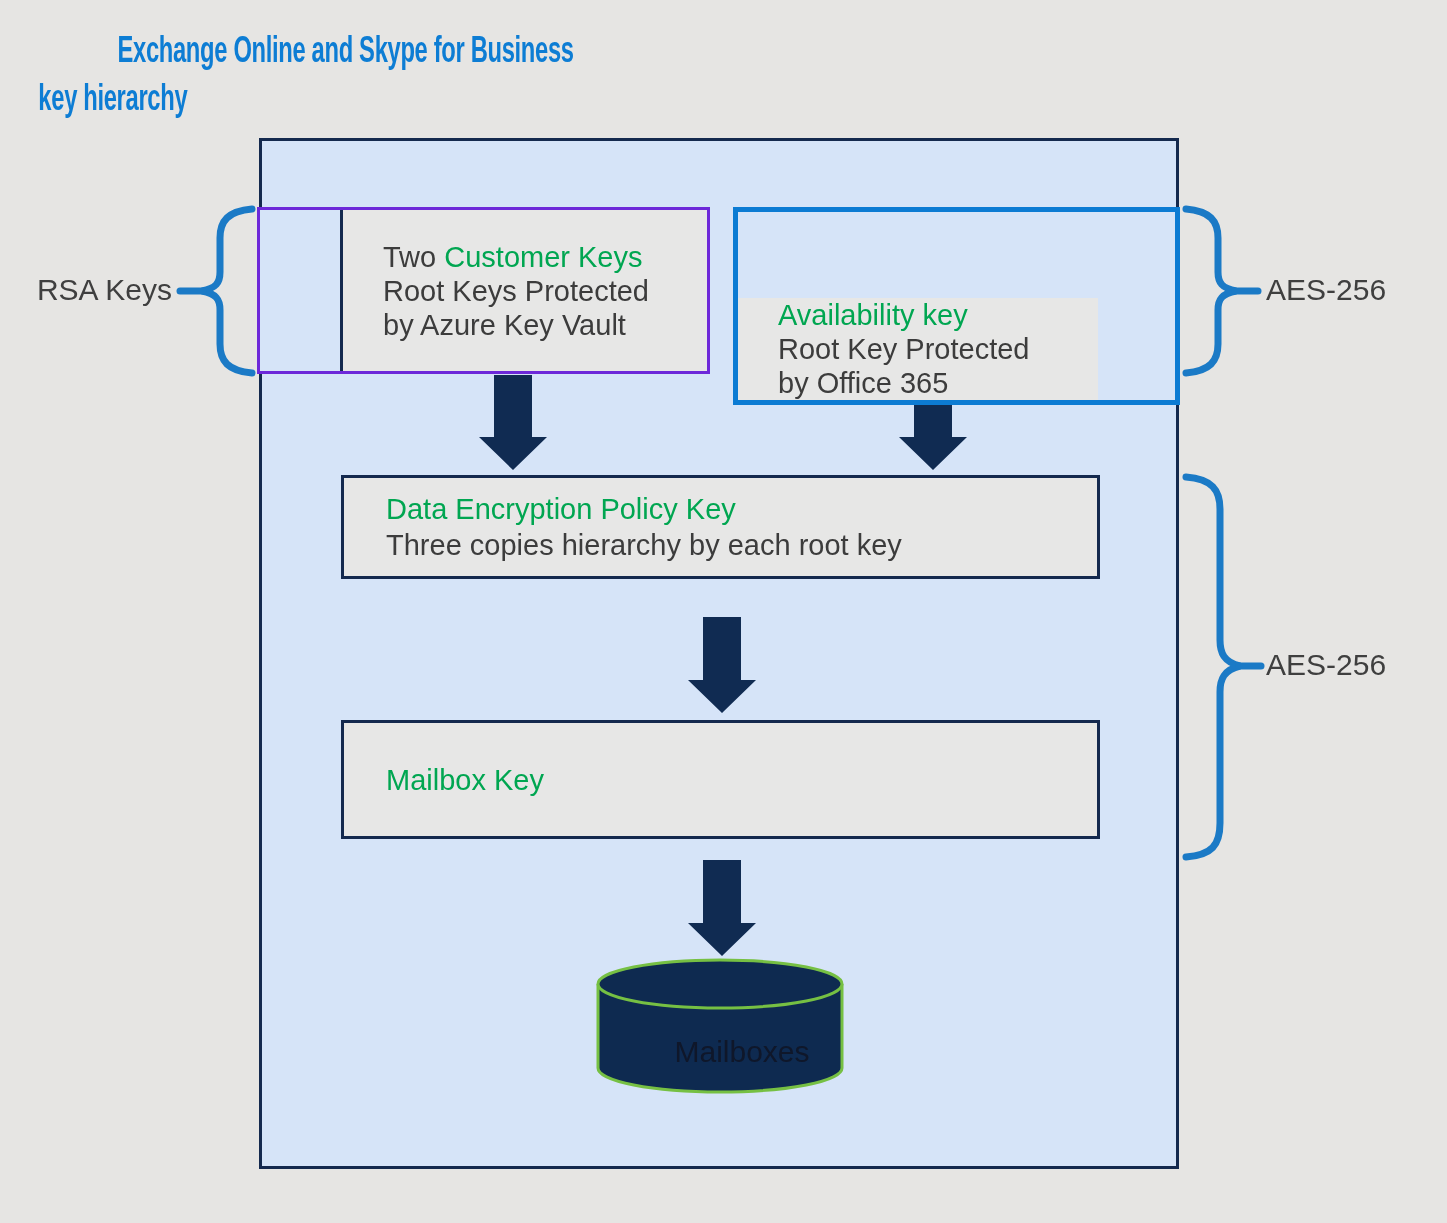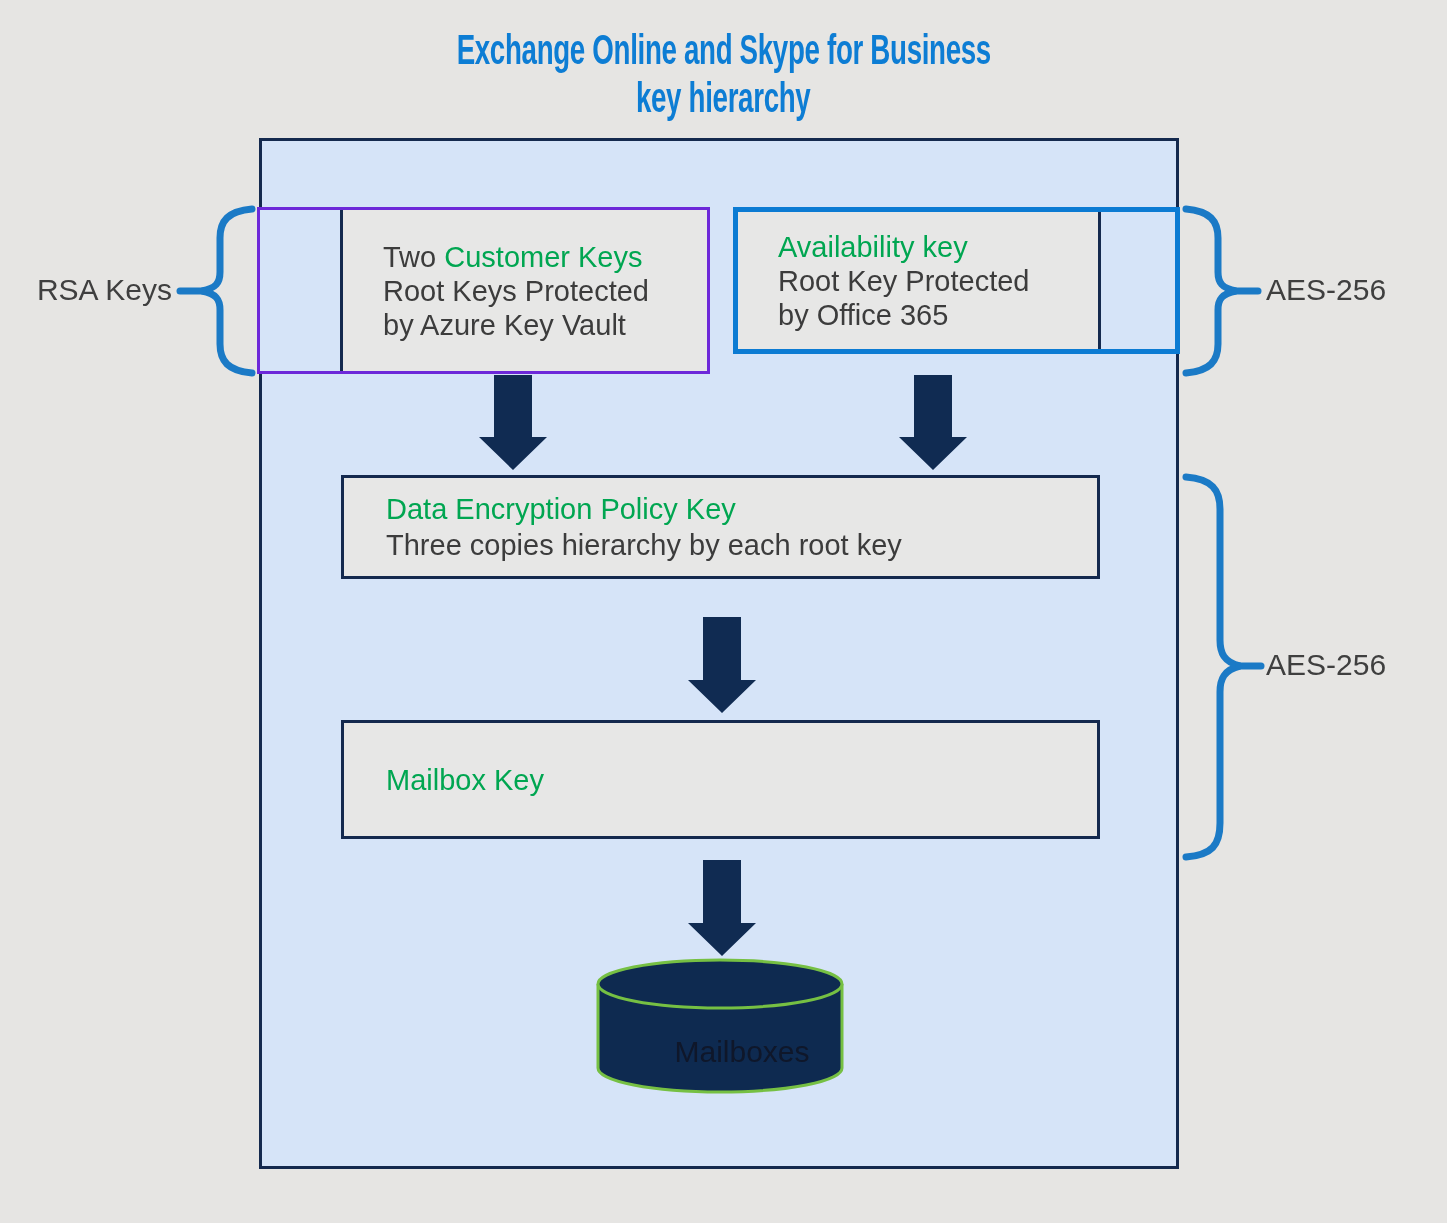--- a/index.html
+++ b/index.html
@@ -12,24 +12,24 @@
     position:relative;
     width:1447px;
     height:1223px;
     background:#e6e5e3;
     overflow:hidden;
   }
   
   .title{
     position:absolute;
     left:0; top:26px; width:1447px;
-    text-align:center;
+    text-align:left;
     color:#0d7dd4;
     font-weight:bold;
-    font-size:42px;
+    font-size:36px;
     line-height:48px;
   }
   .title .t-line{
     display:inline-block;
     transform:scaleX(0.66);
     white-space:nowrap;
     letter-spacing:-0.5px;
   }
   
   .container-box{
@@ -49,22 +49,23 @@
     line-height:34px;
     color:#3c3c3c;
   }
   .customer-box{
     left:257px; top:207px;
     width:453px; height:167px;
     border:3px solid #6d28d9;
   }
   .availability-box{
     left:733px; top:207px;
-    width:447px; height:147px;
+    width:447px; height:198px;
     border:5px solid #0c7bd3;
+    align-items:flex-end;
   }
   .strip-left{
     width:80px;
     background:#d6e4f8;
     border-right:3px solid #14294e;
     flex:0 0 auto;
   }
   .strip-right{
     width:74px;
     background:#d6e4f8;

